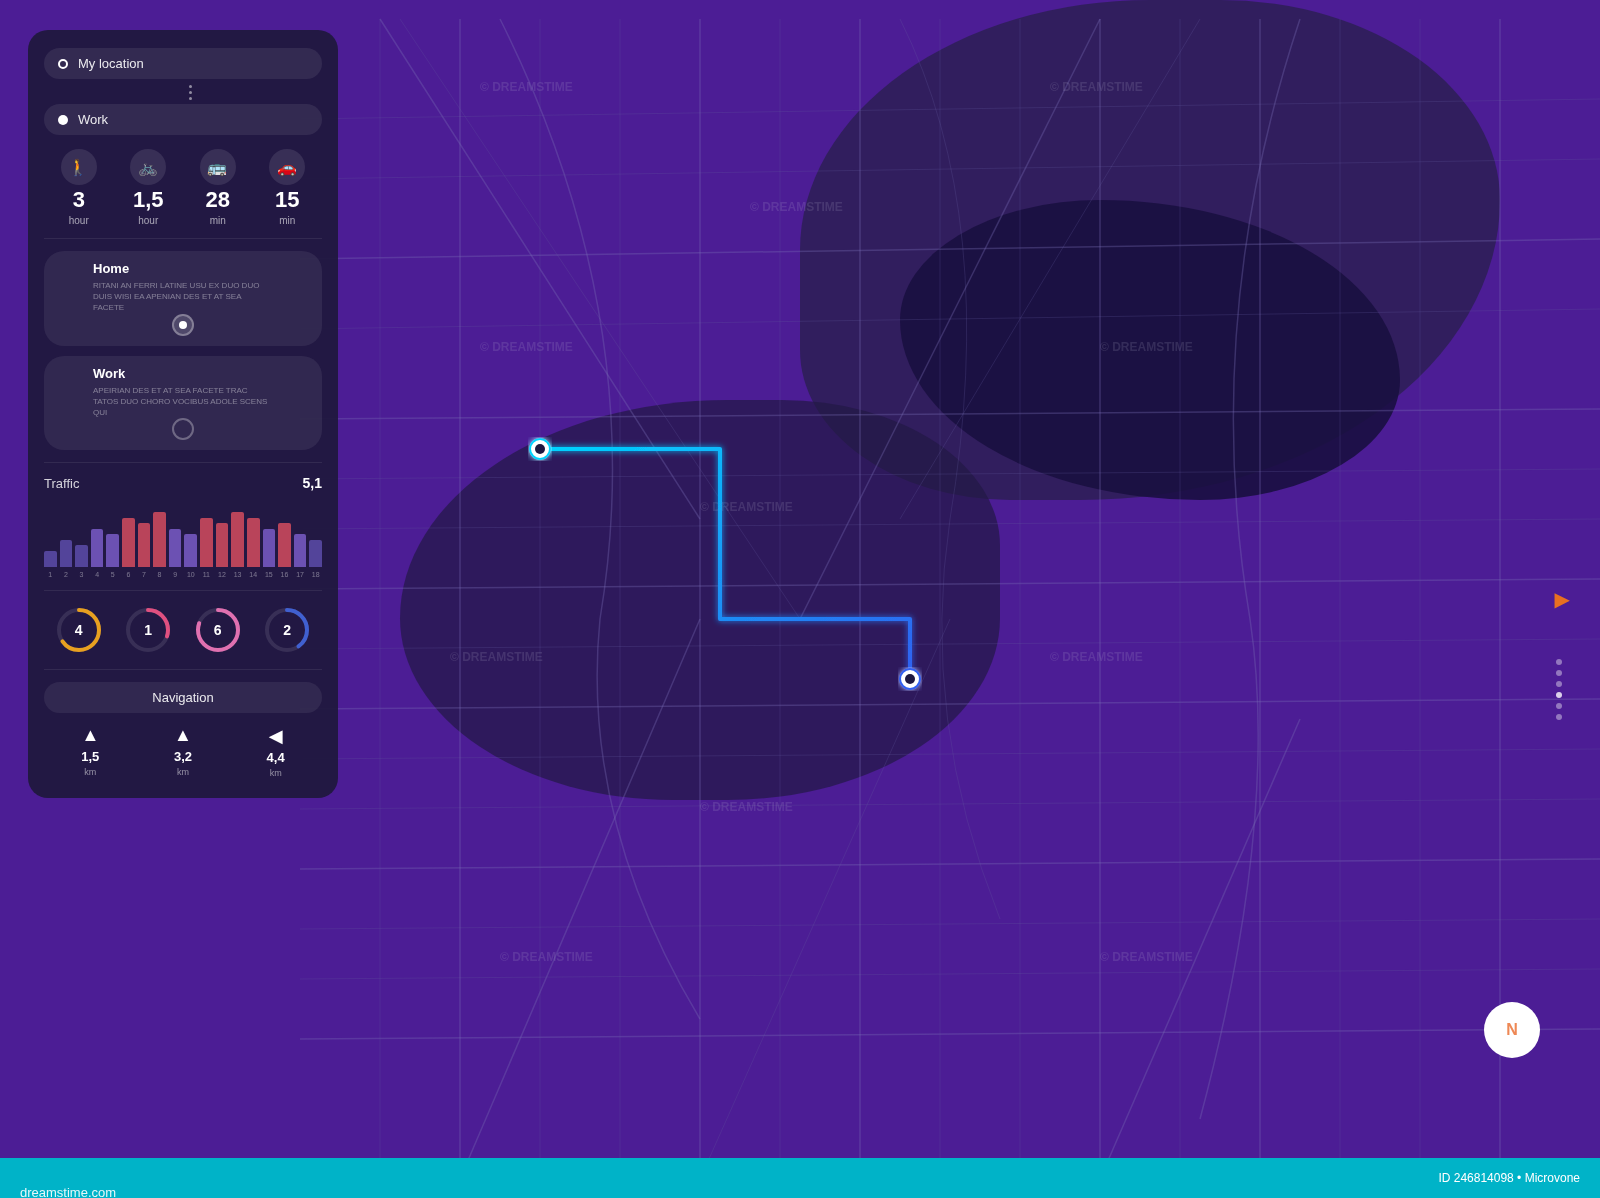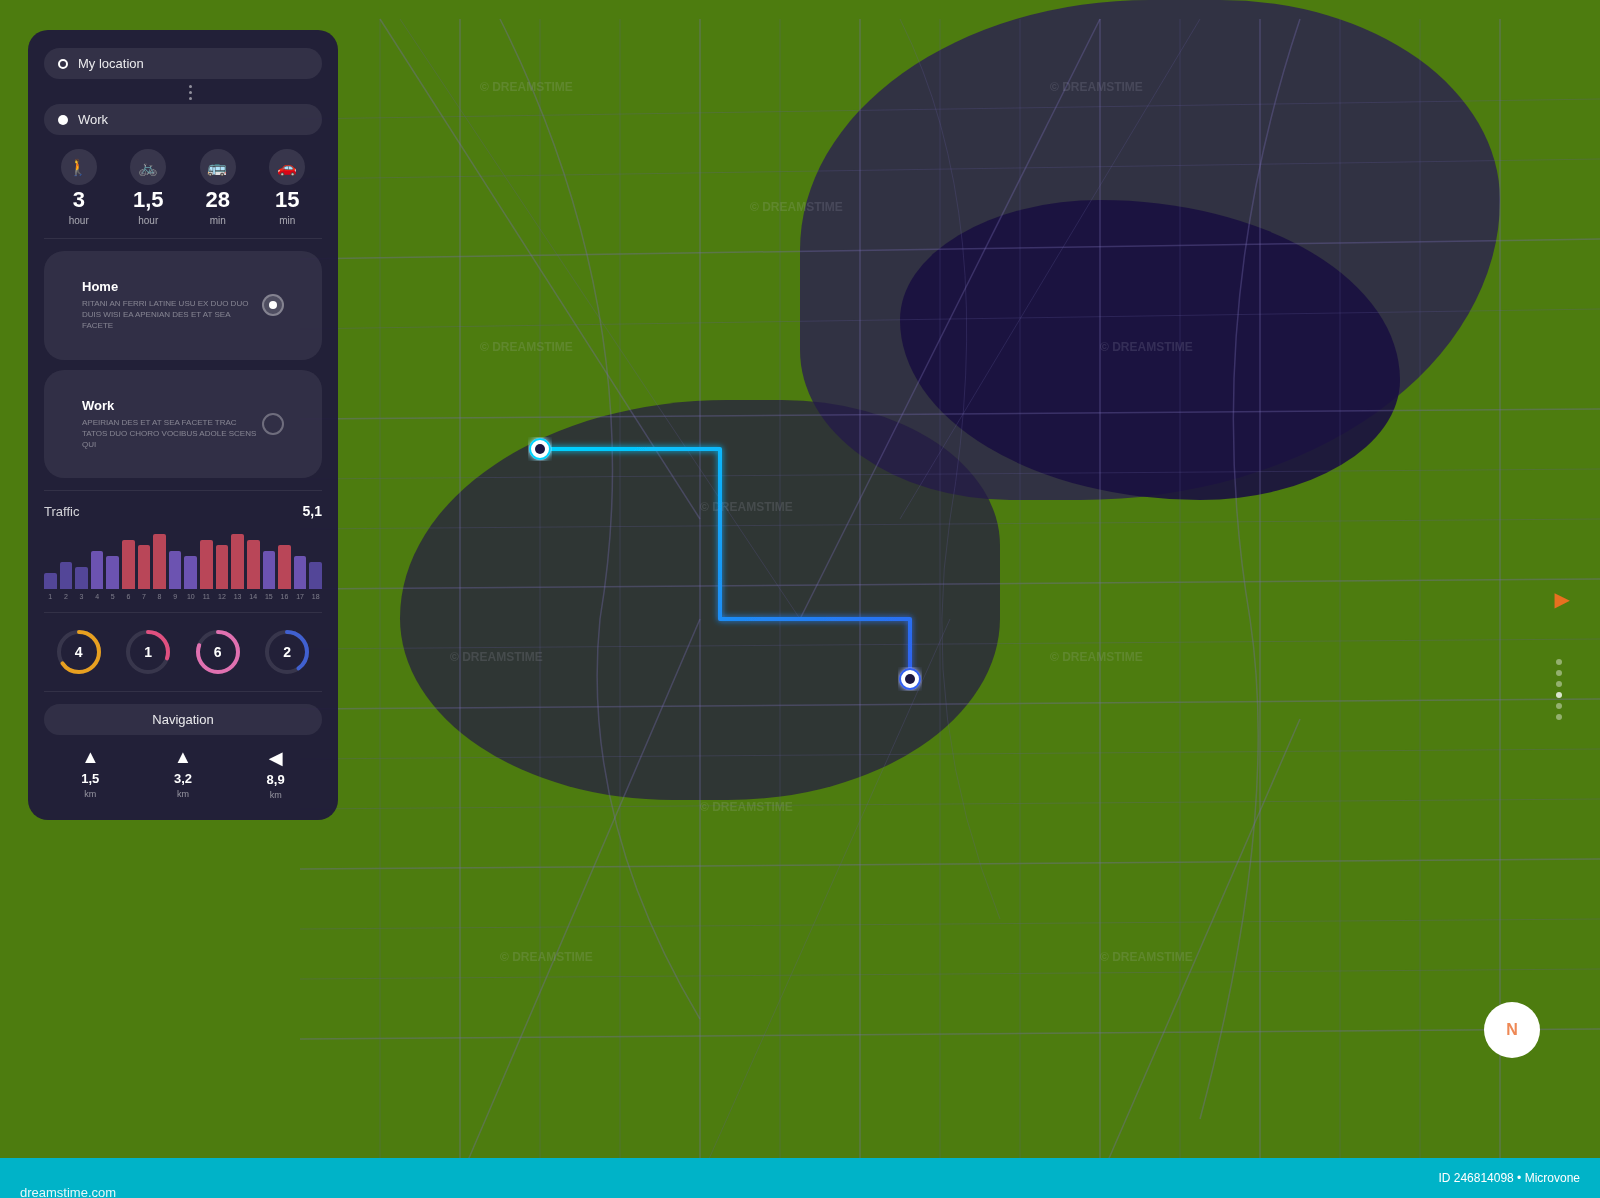--- a/index.html
+++ b/index.html
@@ -9,21 +9,21 @@
       overflow: hidden;
       font-family: Arial, sans-serif;
       background: #1a1535;
       position: relative;
     }
 
     
     #map-bg {
       position: absolute;
       inset: 0;
-      background: #4d7c0f;
+      background: #4c1d95;
       overflow: hidden;
     }
 
     
     .map-blob-1 {
       position: absolute;
       top: 0; right: 100px;
       width: 700px; height: 500px;
       background: #2a1f50;
       border-radius: 50% 40% 60% 30%;
@@ -140,25 +140,26 @@
     .divider {
       height: 1px;
       background: rgba(255,255,255,0.08);
       margin: 12px 0;
     }
 
     
     .location-card {
       background: rgba(255,255,255,0.07);
       border-radius: 20px;
-      padding: 28px 14px;
+      padding: 10px 14px;
       margin-bottom: 10px;
       display: flex;
       align-items: center;
       justify-content: center;
+      flex-direction: column;
     }
     .location-card-title {
       font-size: 13px;
       font-weight: 600;
       color: white;
       margin-bottom: 4px;
     }
     .location-card-desc {
       font-size: 8px;
       color: rgba(255,255,255,0.4);
@@ -180,21 +181,21 @@
       width: 8px; height: 8px;
       background: white;
       border-radius: 50%;
     }
 
     
     .traffic-header {
       display: flex;
       justify-content: space-between;
       align-items: center;
-      margin-bottom: 10px;
+      margin-bottom: 16px;
     }
     .traffic-label {
       font-size: 13px;
       color: rgba(255,255,255,0.8);
     }
     .traffic-value {
       font-size: 14px;
       font-weight: bold;
       color: white;
     }
@@ -619,21 +620,21 @@
     <span class="nav-dist">1,5</span>
     <span class="nav-unit">km</span>
   </div>
       <div class="nav-item">
     <span class="nav-arrow">▲</span>
     <span class="nav-dist">3,2</span>
     <span class="nav-unit">km</span>
   </div>
       <div class="nav-item">
     <span class="nav-arrow">◀</span>
-    <span class="nav-dist">8,9</span>
+    <span class="nav-dist">4,4</span>
     <span class="nav-unit">km</span>
   </div>
     </div>
 
 </div>
 
 <div class="compass">
   <span style="color:#e85; font-weight:bold; font-size:16px;">N</span>
 </div>
 

